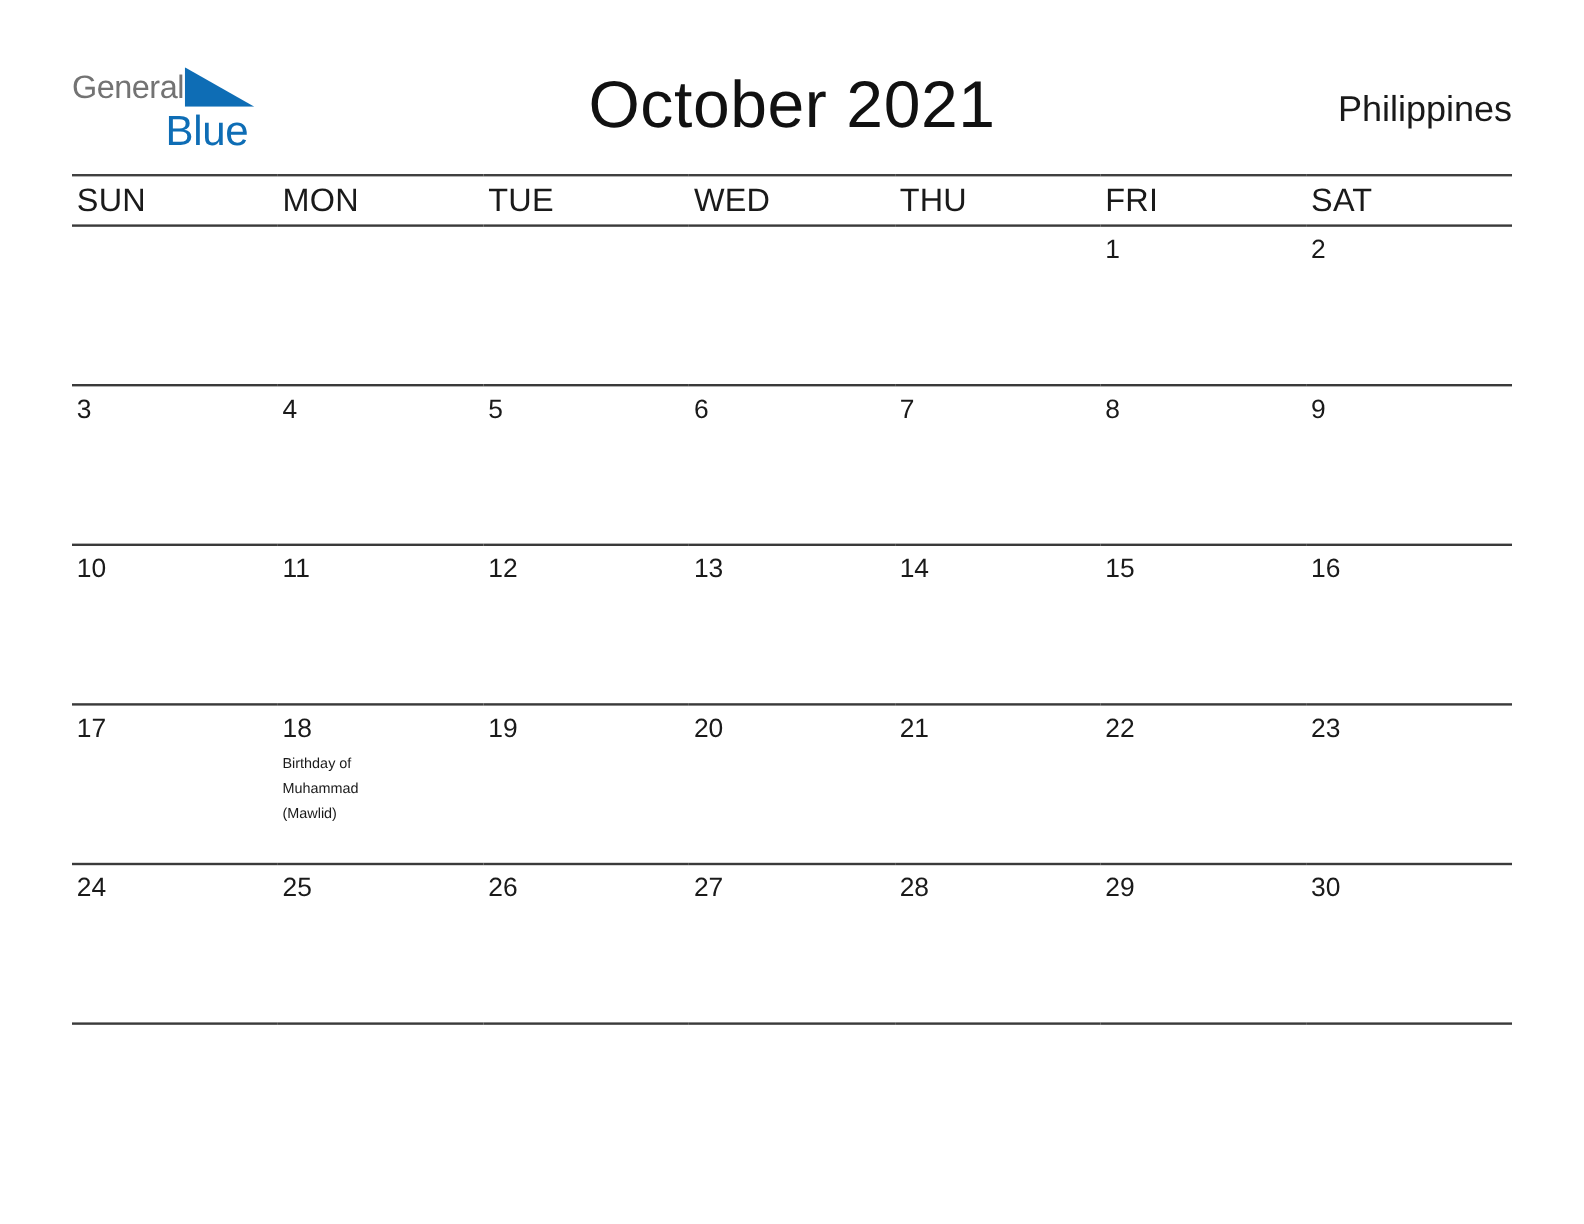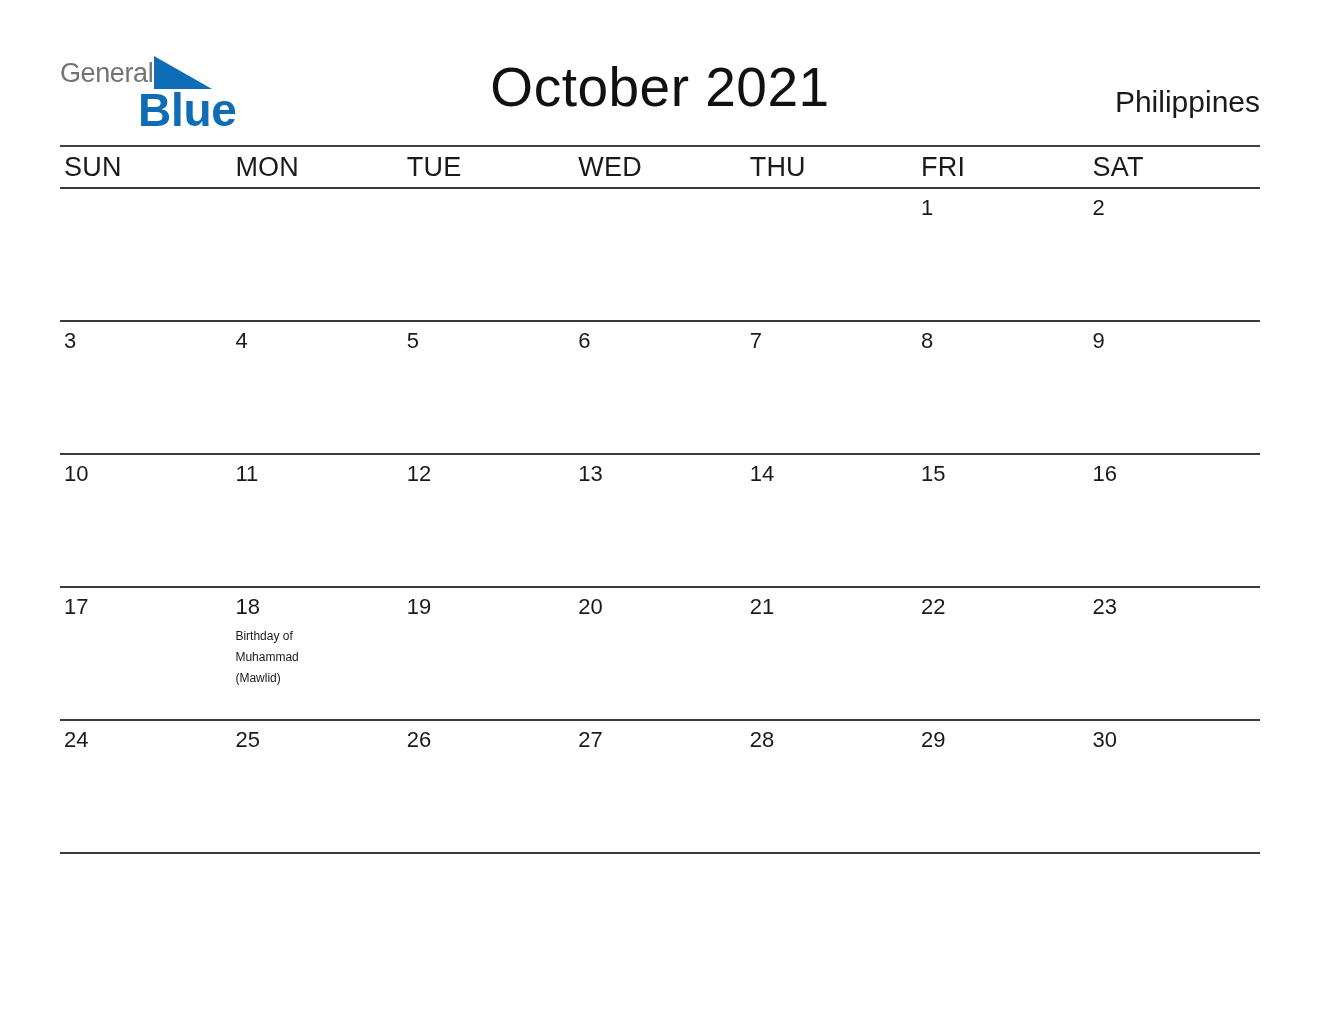--- a/index.html
+++ b/index.html
@@ -59,25 +59,25 @@
     height: 33px;
     margin-left: 1px;
     margin-bottom: 1px;
     display: block;
   }
   .logo-row2 {
     margin-top: 2px;
     padding-left: 78px;
   }
   .logo-blue {
-    font-size: 46px;
+    font-size: 35px;
     line-height: 36px;
     color: #0E6DB5;
     letter-spacing: -0.3px;
-    font-weight: 700;
+    font-weight: 400;
   }
 
   .title {
     flex: 1 1 auto;
     text-align: center;
     font-size: 55px;
     line-height: 62px;
     font-weight: 300;
     color: #111111;
     letter-spacing: 0.5px;
@@ -86,21 +86,21 @@
   }
 
   .country {
     flex: 0 0 auto;
     width: 232px;
     text-align: right;
     font-size: 30px;
     line-height: 36px;
     font-weight: 300;
     color: #1a1a1a;
-    margin-top: 32px;
+    margin-top: 22px;
     white-space: nowrap;
   }
 
   
   .calendar {
     position: absolute;
     left: 60px;
     top: 145px;
     width: 1200px;
   }

